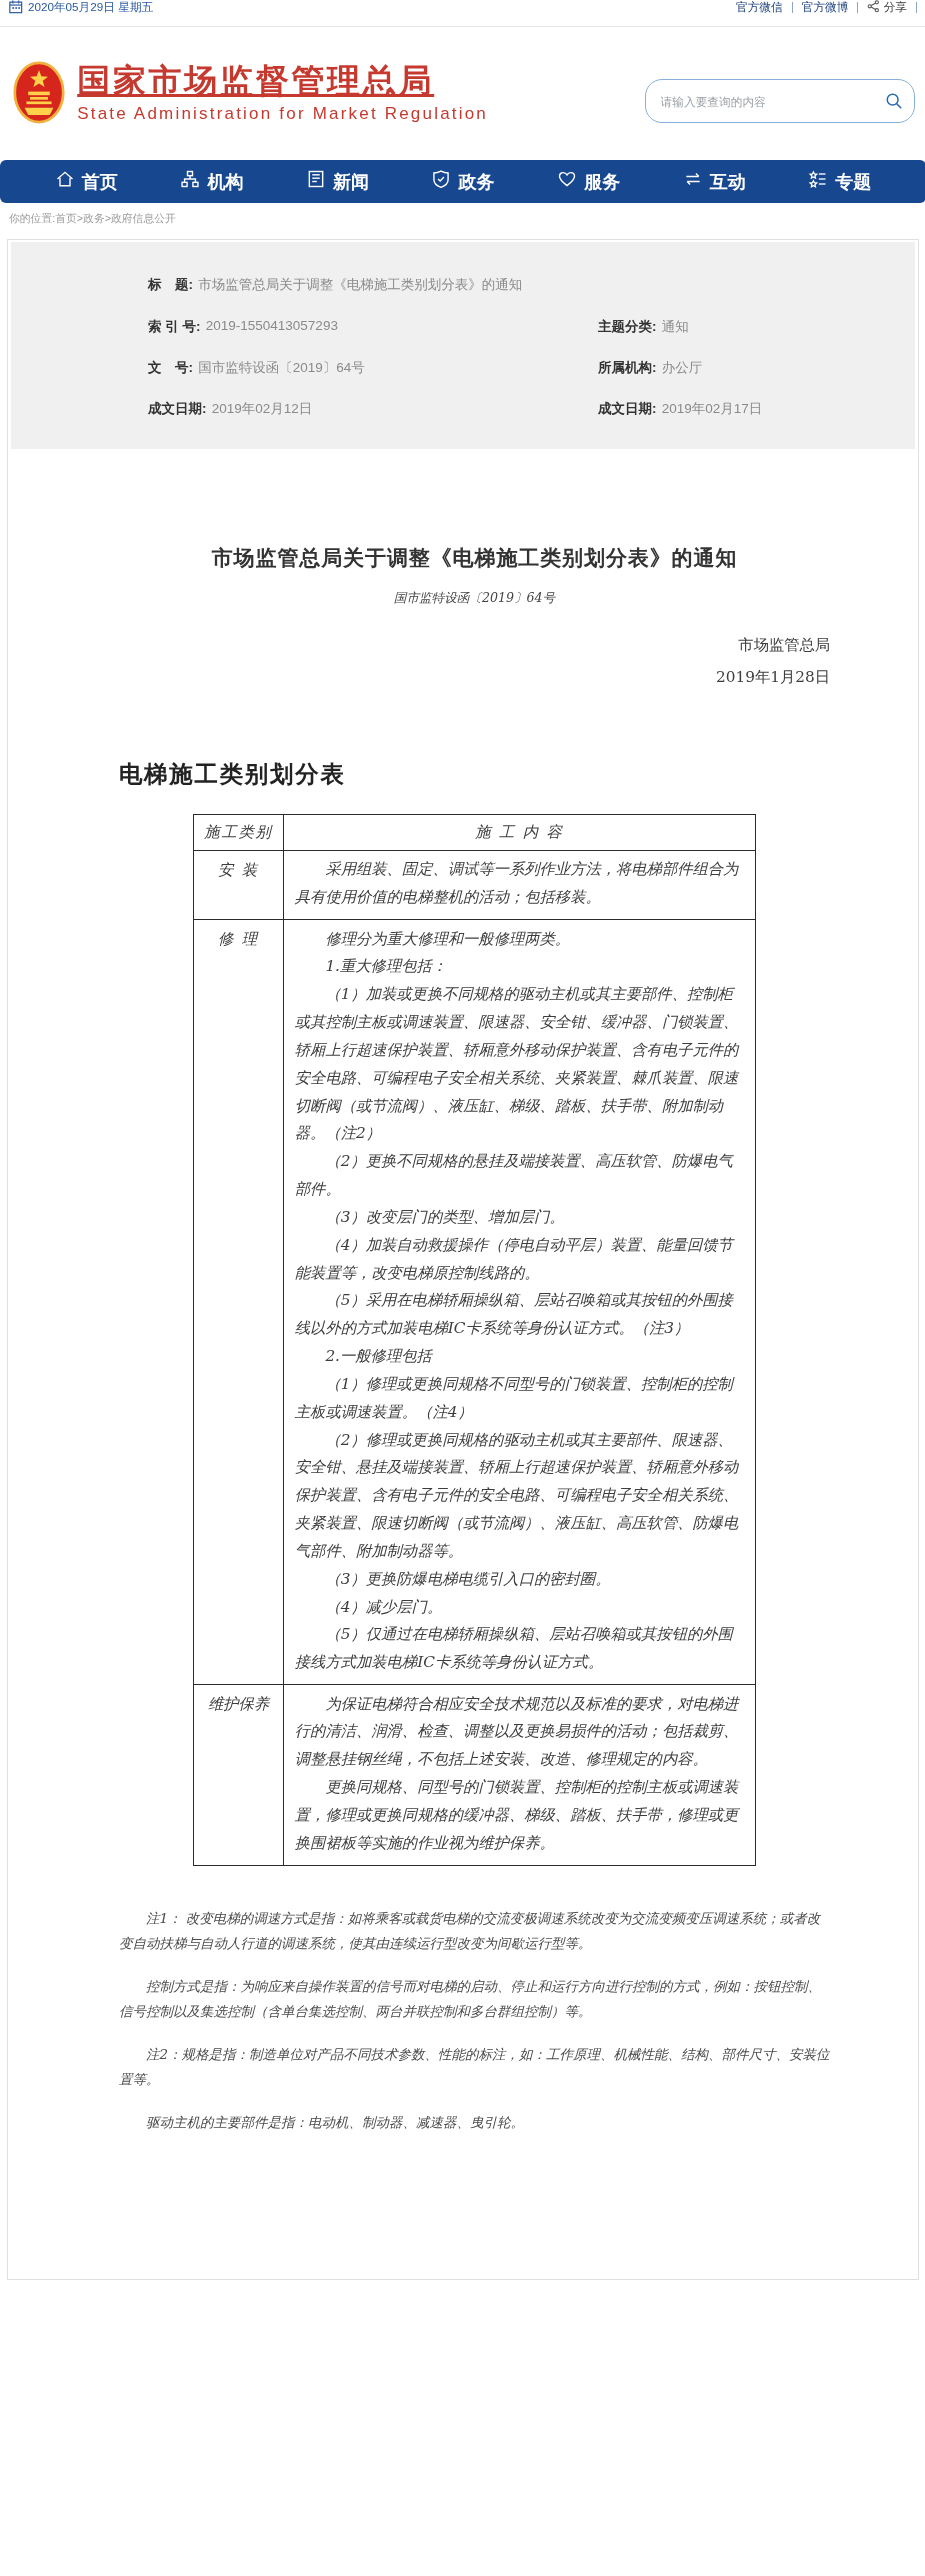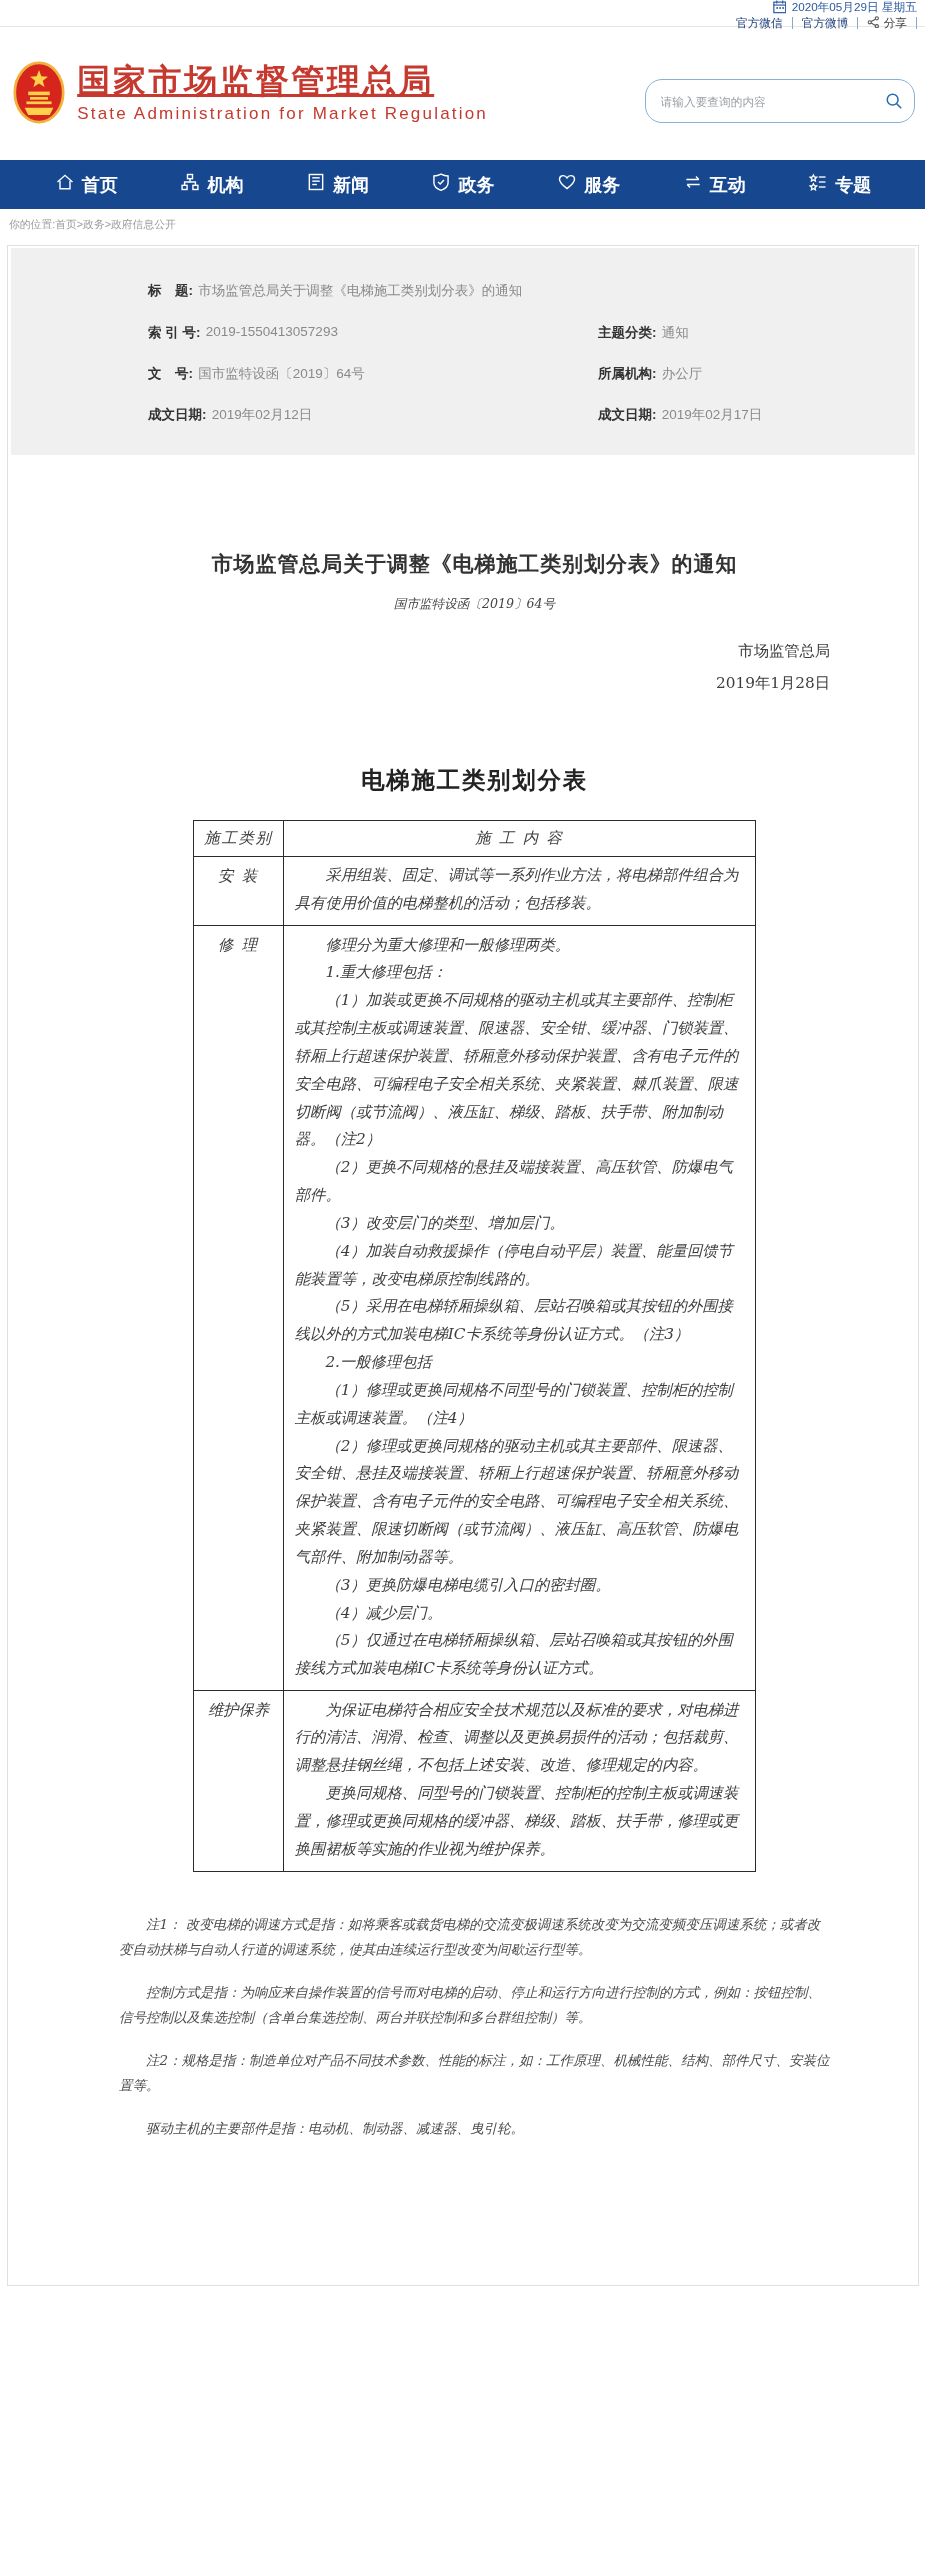--- a/index.html
+++ b/index.html
@@ -1,43 +1,43 @@
 <!DOCTYPE html>
 <html style="font-size:14.4px"><head>
 <meta charset="utf-8">
 <style>
   * { margin:0; padding:0; box-sizing:border-box; }
   html,body { background:#fff; }
   body { width:926px; font-family:"Liberation Sans", sans-serif; color:#333; }
 
   
-  .topbar { height:27px; border-bottom:0.9px solid #e6e6e6; display:flex; align-items:flex-end;
-            justify-content:space-between; padding:0 9px; font-size:11.7px;flex-direction:column; }
+  .topbar { height:27px; border-bottom:0.9px solid #e6e6e6; display:flex; align-items:flex-start;
+            justify-content:space-between; padding:0 9px; font-size:11.7px; }
   .topbar-left { display:flex; align-items:center; gap:5.4px; color:#2a5a9f; }
   .topbar-right { display:flex; align-items:center; gap:9px; color:#1c3f7a; }
   .topbar-right a { color:#1c3f7a; text-decoration:none; cursor:pointer; }
   .vbar { width:0; height:11.7px; border-left:0.9px solid #8fa6c6; }
   .share-wrap { display:flex; align-items:center; gap:3.6px; color:#444; cursor:pointer; }
 
   
   .header { height:133px; display:flex; align-items:center; padding:0 12.6px; position:relative; }
   .logo-emblem { flex:0 0 auto; margin-right:12.6px; }
   .brand .cn { font-size:33px; font-weight:bold; color:#c6392f; letter-spacing:2.7px; line-height:1.1;
                font-family:"Liberation Sans", sans-serif;text-decoration:underline; }
   .brand .en { font-size:17px; color:#c6392f; letter-spacing:2.2px; margin-top:5.4px; }
   .searchbox { position:absolute; right:10.8px; top:52px; width:270px; height:44px;
                border:0.9px solid #87b1d9; border-radius:17px; display:flex; align-items:center;
                padding:0 10.8px 0 14.4px; background:#fff; }
   .searchbox input { flex:1; border:none; outline:none; font-size:11.7px; color:#333; background:transparent; }
   .searchbox input::placeholder { color:#9aa0a6; }
   .search-btn { cursor:pointer; display:flex; align-items:center; }
 
   
-  .nav { height:49px; background:#17478f; display:flex; align-items:center; justify-content:space-around;
-         padding:0 23.4px; }
+  .nav { height:43px; background:#17478f; display:flex; align-items:center; justify-content:space-around;
+         padding:0 23.4px;border-radius:6px; }
   .nav-item { display:flex; align-items:center; gap:7.2px; color:#fff; font-size:18px; font-weight:bold;
               cursor:pointer; }
 
   
   .breadcrumb { font-size:10.8px; color:#9a9a9a; padding:9px 9px 5.4px 9px; }
 
   
   .content-box { margin:7.2px 7.2px 0 7.2px; border:0.9px solid #e0e0e0; background:#fff; padding:2.7px 2.7px 126px 2.7px; }
 
   .meta-panel { background:#f0f0f0; padding:34px 36px 31px 137px; }
@@ -49,21 +49,21 @@
 
   
   .doc { padding:0 85px 0 108px; font-family:"DejaVu Serif", serif; color:#3d3d3d; }
   .doc-title { text-align:center; font-size:21px; font-weight:bold; color:#333; margin-top:95px;
                font-family:"Liberation Sans", sans-serif; letter-spacing:0.9px; }
   .doc-number { text-align:center; font-size:12.6px; font-style:italic; color:#444; margin-top:18px; }
   .doc-body { margin-top:47px; font-size:15.3px; line-height:2.25; }
   .doc-body p.indent { text-indent:2em; }
   .sign-block { text-align:right; font-size:15.3px; line-height:2.1; margin-top:21.6px; }
 
-  .table-title { text-align:center; font-size:23.4px; font-weight:bold; color:#222; margin-top:65px;
+  .table-title { font-size:23.4px; font-weight:bold; color:#222; margin-top:65px;
                  font-family:Liberation Sans, sans-serif; letter-spacing:1.8px; }
   table.worktable { width:563px; margin:23.4px auto 0 auto; border-collapse:collapse; font-size:15.3px;font-style:italic; }
   table.worktable th, table.worktable td { border:0.9px solid #2b2b2b; vertical-align:top; }
   table.worktable th { font-weight:normal; padding:7.2px 3.6px; text-align:center; letter-spacing:1.8px; }
   td.cat { width:90px; text-align:center; padding-top:9px; letter-spacing:1.8px; }
   td.cont { padding:5.4px 9px 7.2px 10.8px; line-height:1.82; }
   td.cont p { text-indent:2em; }
 
   .notes { margin-top:40px; font-size:13.5px; font-style:italic; color:#4a4a4a; line-height:1.85; }
   .notes p { text-indent:2em; margin-bottom:18px; }

